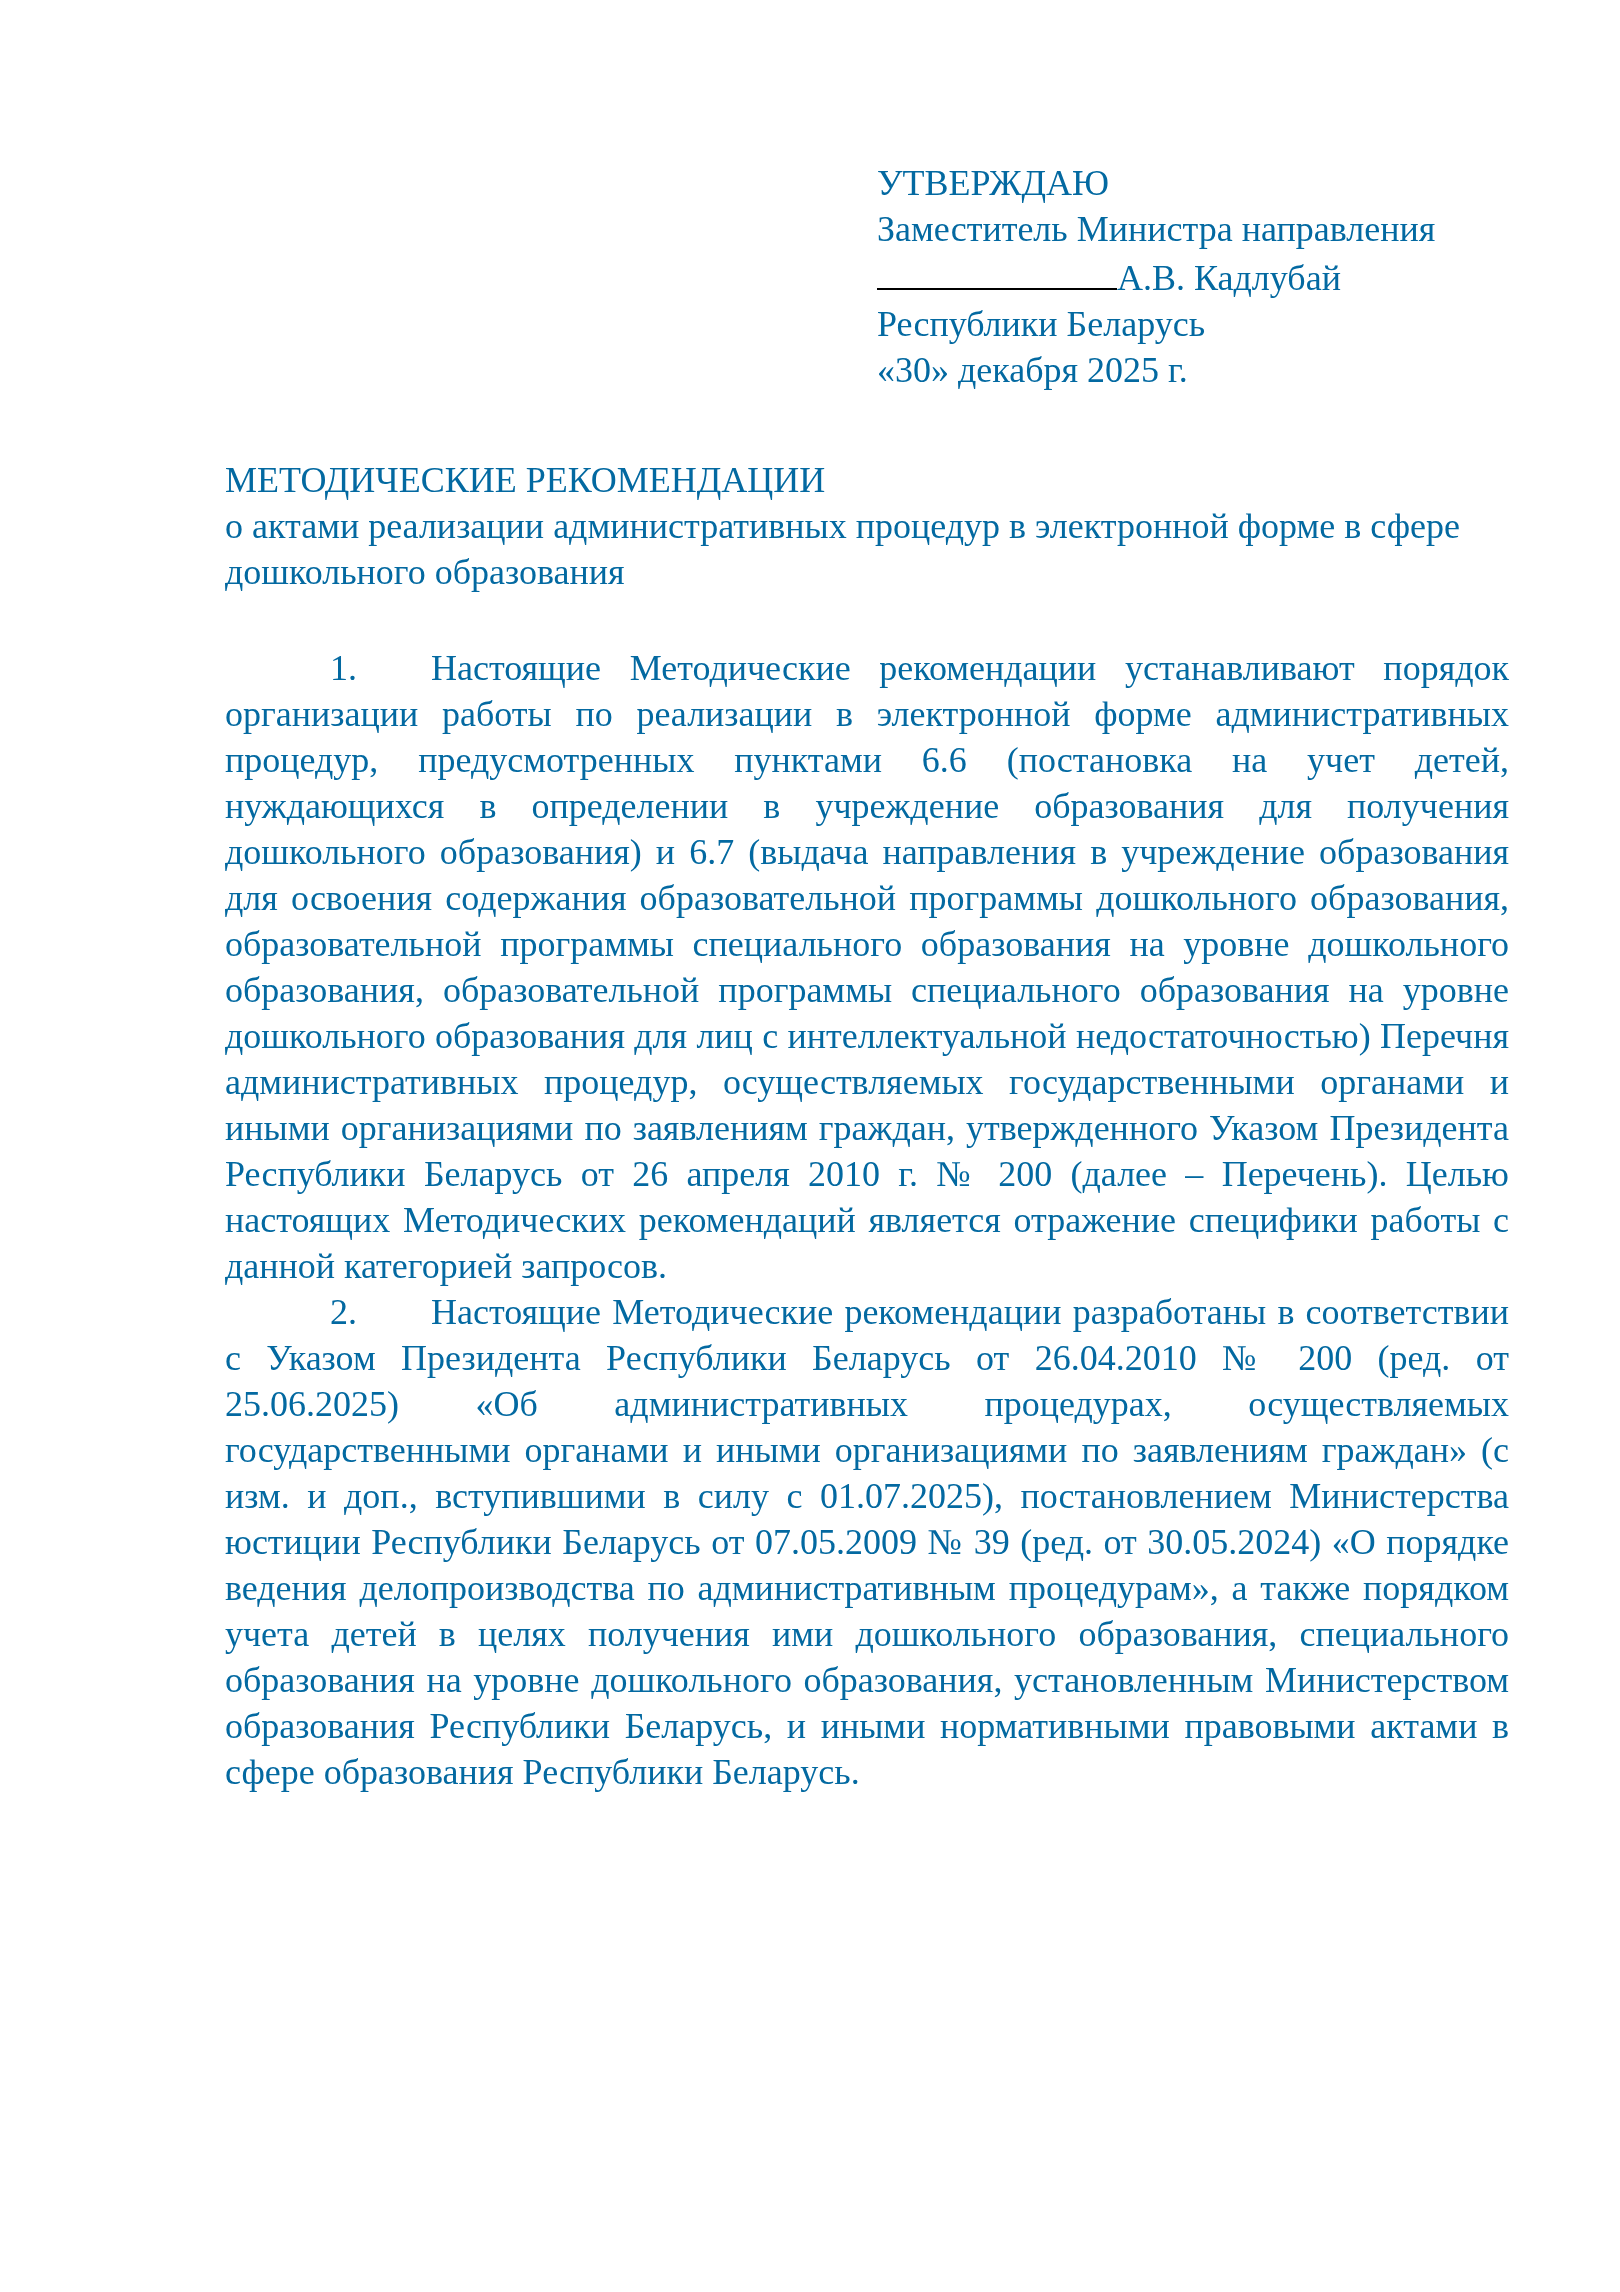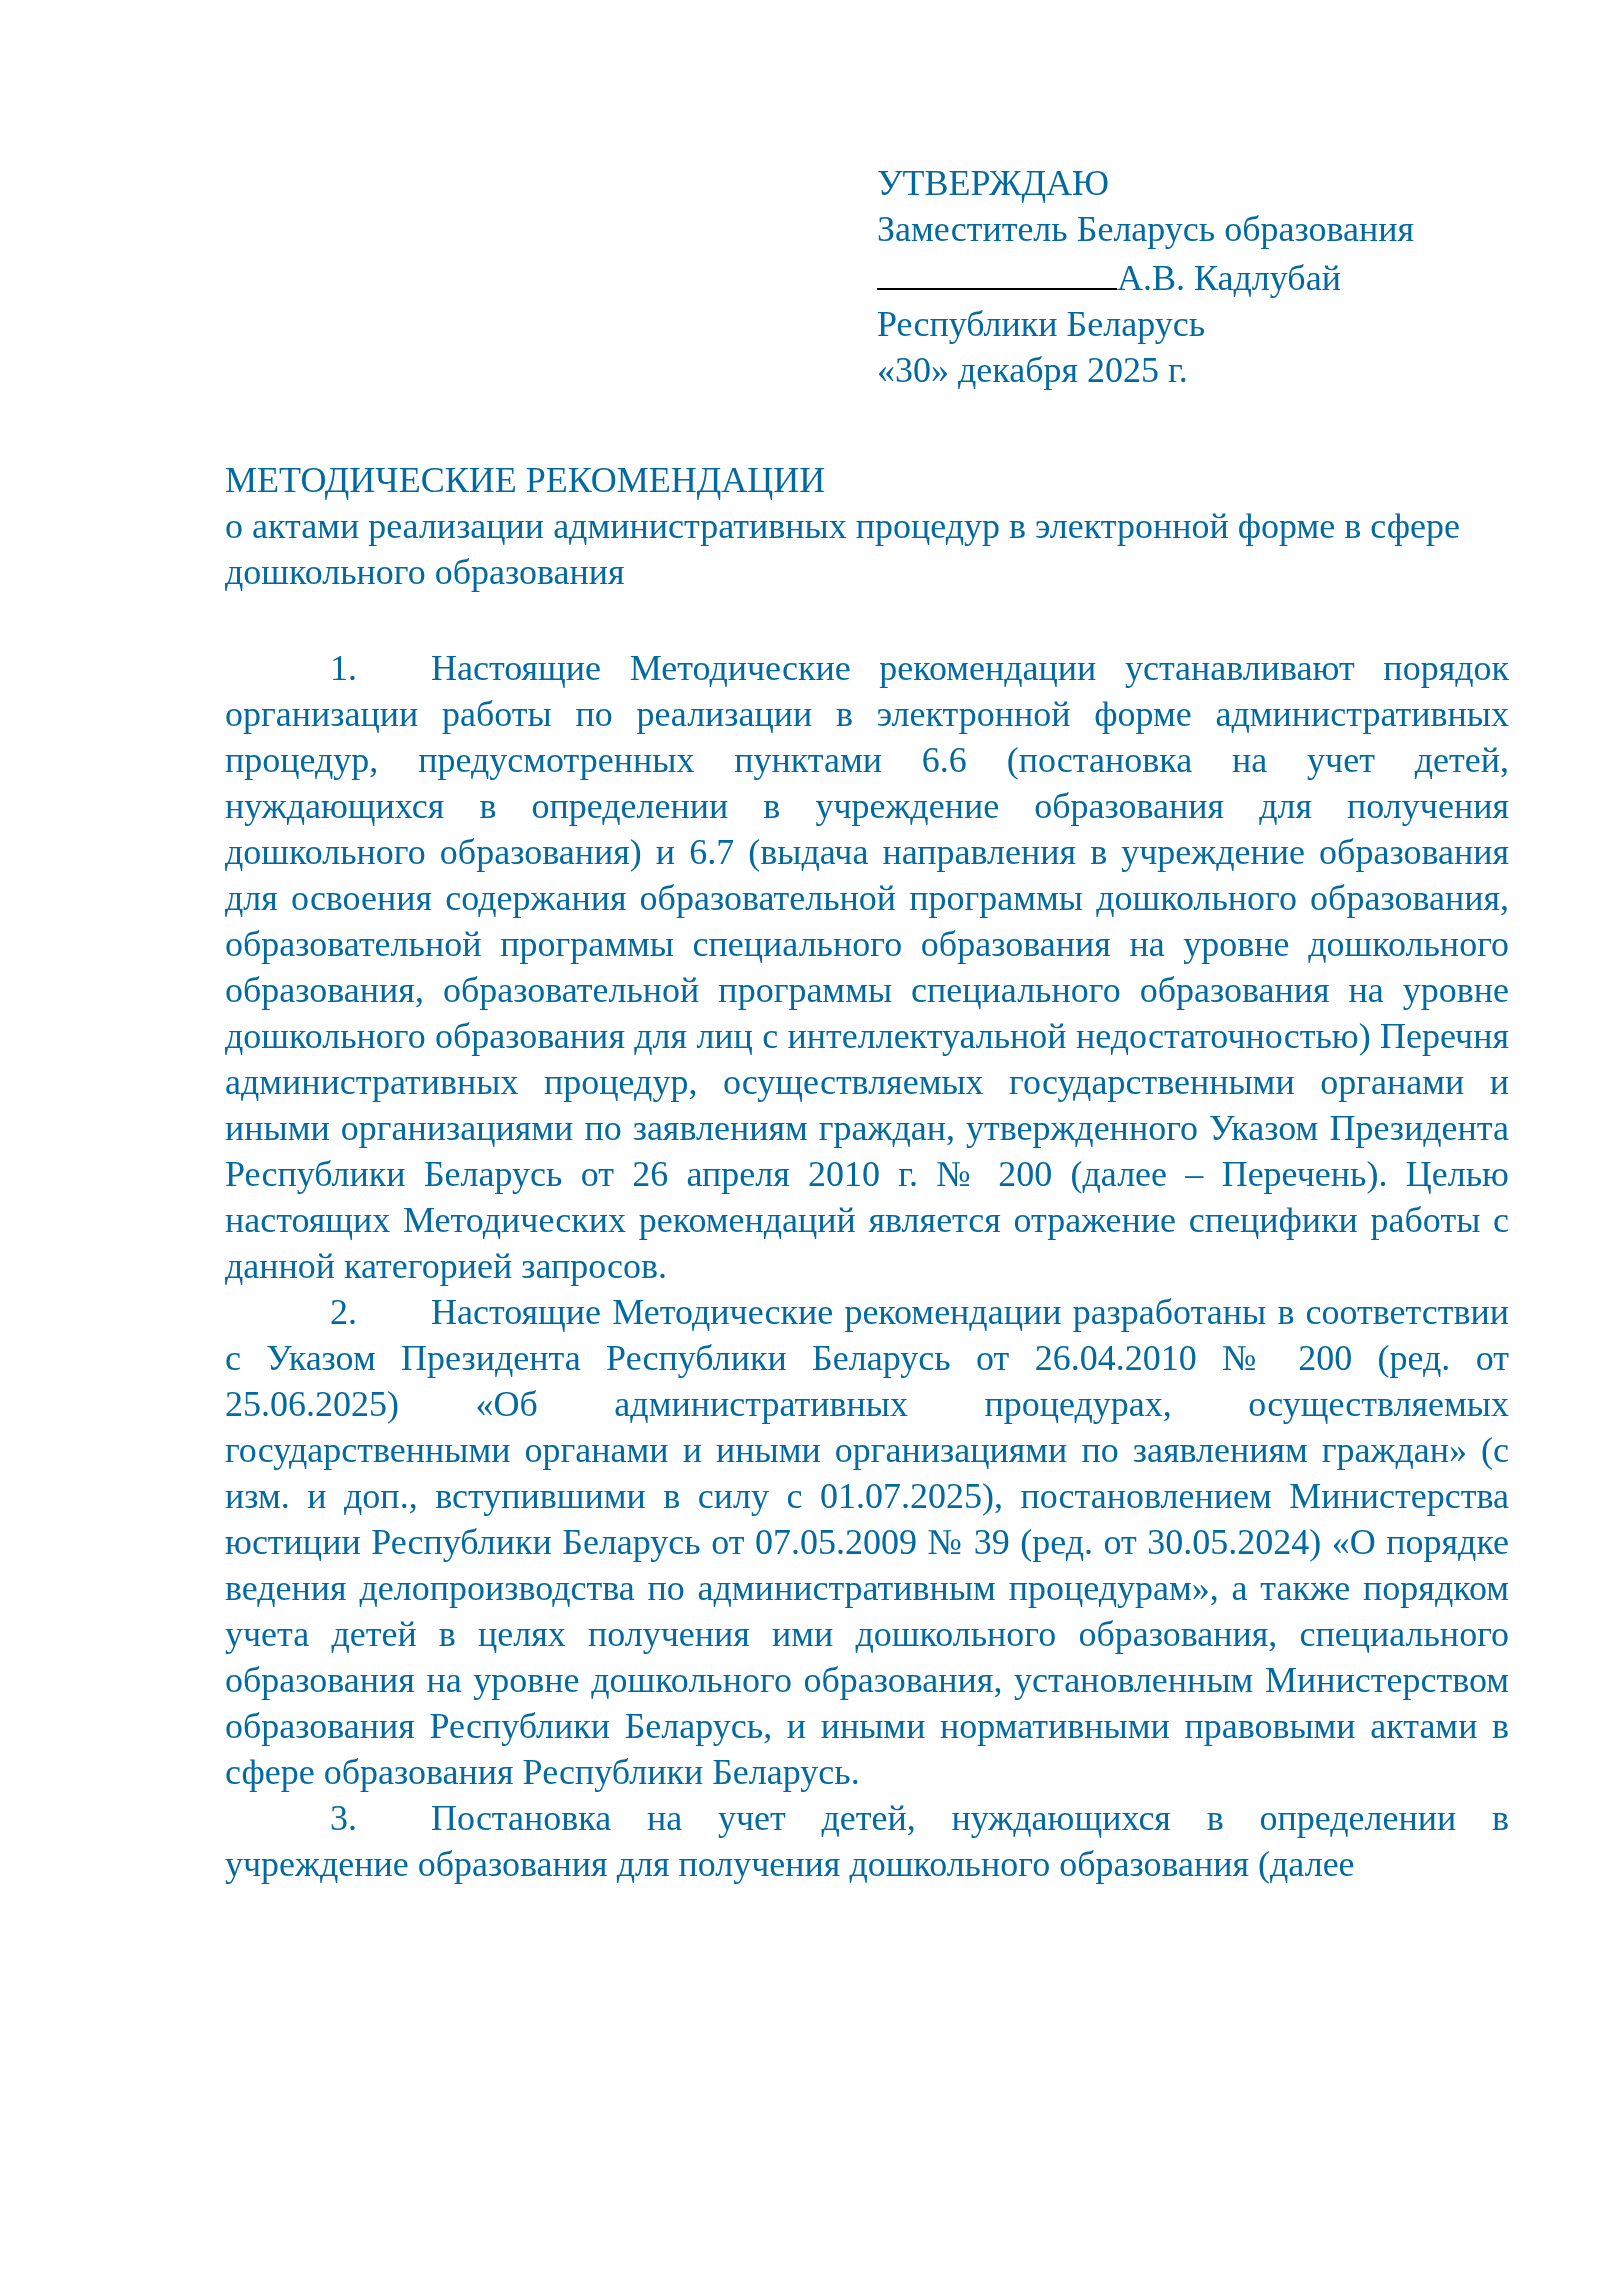--- a/index.html
+++ b/index.html
@@ -60,31 +60,30 @@
     text-indent: 0;
   }
 </style>
 </head>
 <body>
 
 <div class="page">
 
   <div class="approval">
     <div class="line">УТВЕРЖДАЮ</div>
-    <div class="line">Заместитель Беларусь образования</div>
+    <div class="line">Заместитель Министра направления</div>
     <div class="line"><span class="sig-underline"></span><span>А.В. Кадлубай</span></div>
     <div class="line">Республики Беларусь</div>
     <div class="line">«30» декабря 2025 г.</div>
   </div>
 
   <div class="title-block">
     <div>МЕТОДИЧЕСКИЕ РЕКОМЕНДАЦИИ</div>
     <div>о актами реализации административных процедур в электронной форме в сфере дошкольного образования</div>
   </div>
 
   <div class="body-block">
     <p class="body-para"><span class="para-num">1.</span><span>Настоящие Методические рекомендации устанавливают порядок организации работы по реализации в электронной форме административных процедур, предусмотренных пунктами 6.6 (постановка на учет детей, нуждающихся в определении в учреждение образования для получения дошкольного образования) и 6.7 (выдача направления в учреждение образования для освоения содержания образовательной программы дошкольного образования, образовательной программы специального образования на уровне дошкольного образования, образовательной программы специального образования на уровне дошкольного образования для лиц с интеллектуальной недостаточностью) Перечня административных процедур, осуществляемых государственными органами и иными организациями по заявлениям граждан, утвержденного Указом Президента Республики Беларусь от 26 апреля 2010 г. № 200 (далее – Перечень). Целью настоящих Методических рекомендаций является отражение специфики работы с данной категорией запросов.</span></p>
     <p class="body-para"><span class="para-num">2.</span><span>Настоящие Методические рекомендации разработаны в соответствии с Указом Президента Республики Беларусь от 26.04.2010 № 200 (ред. от 25.06.2025) «Об административных процедурах, осуществляемых государственными органами и иными организациями по заявлениям граждан» (с изм. и доп., вступившими в силу с 01.07.2025), постановлением Министерства юстиции Республики Беларусь от 07.05.2009 № 39 (ред. от 30.05.2024) «О порядке ведения делопроизводства по административным процедурам», а также порядком учета детей в целях получения ими дошкольного образования, специального образования на уровне дошкольного образования, установленным Министерством образования Республики Беларусь, и иными нормативными правовыми актами в сфере образования Республики Беларусь.</span></p>
-    <p class="body-para"><span class="para-num">3.</span><span>Постановка на учет детей, нуждающихся в определении в учреждение образования для получения дошкольного образования (далее</span></p>
   </div>
 
 </div>
 
 
 </body></html>

